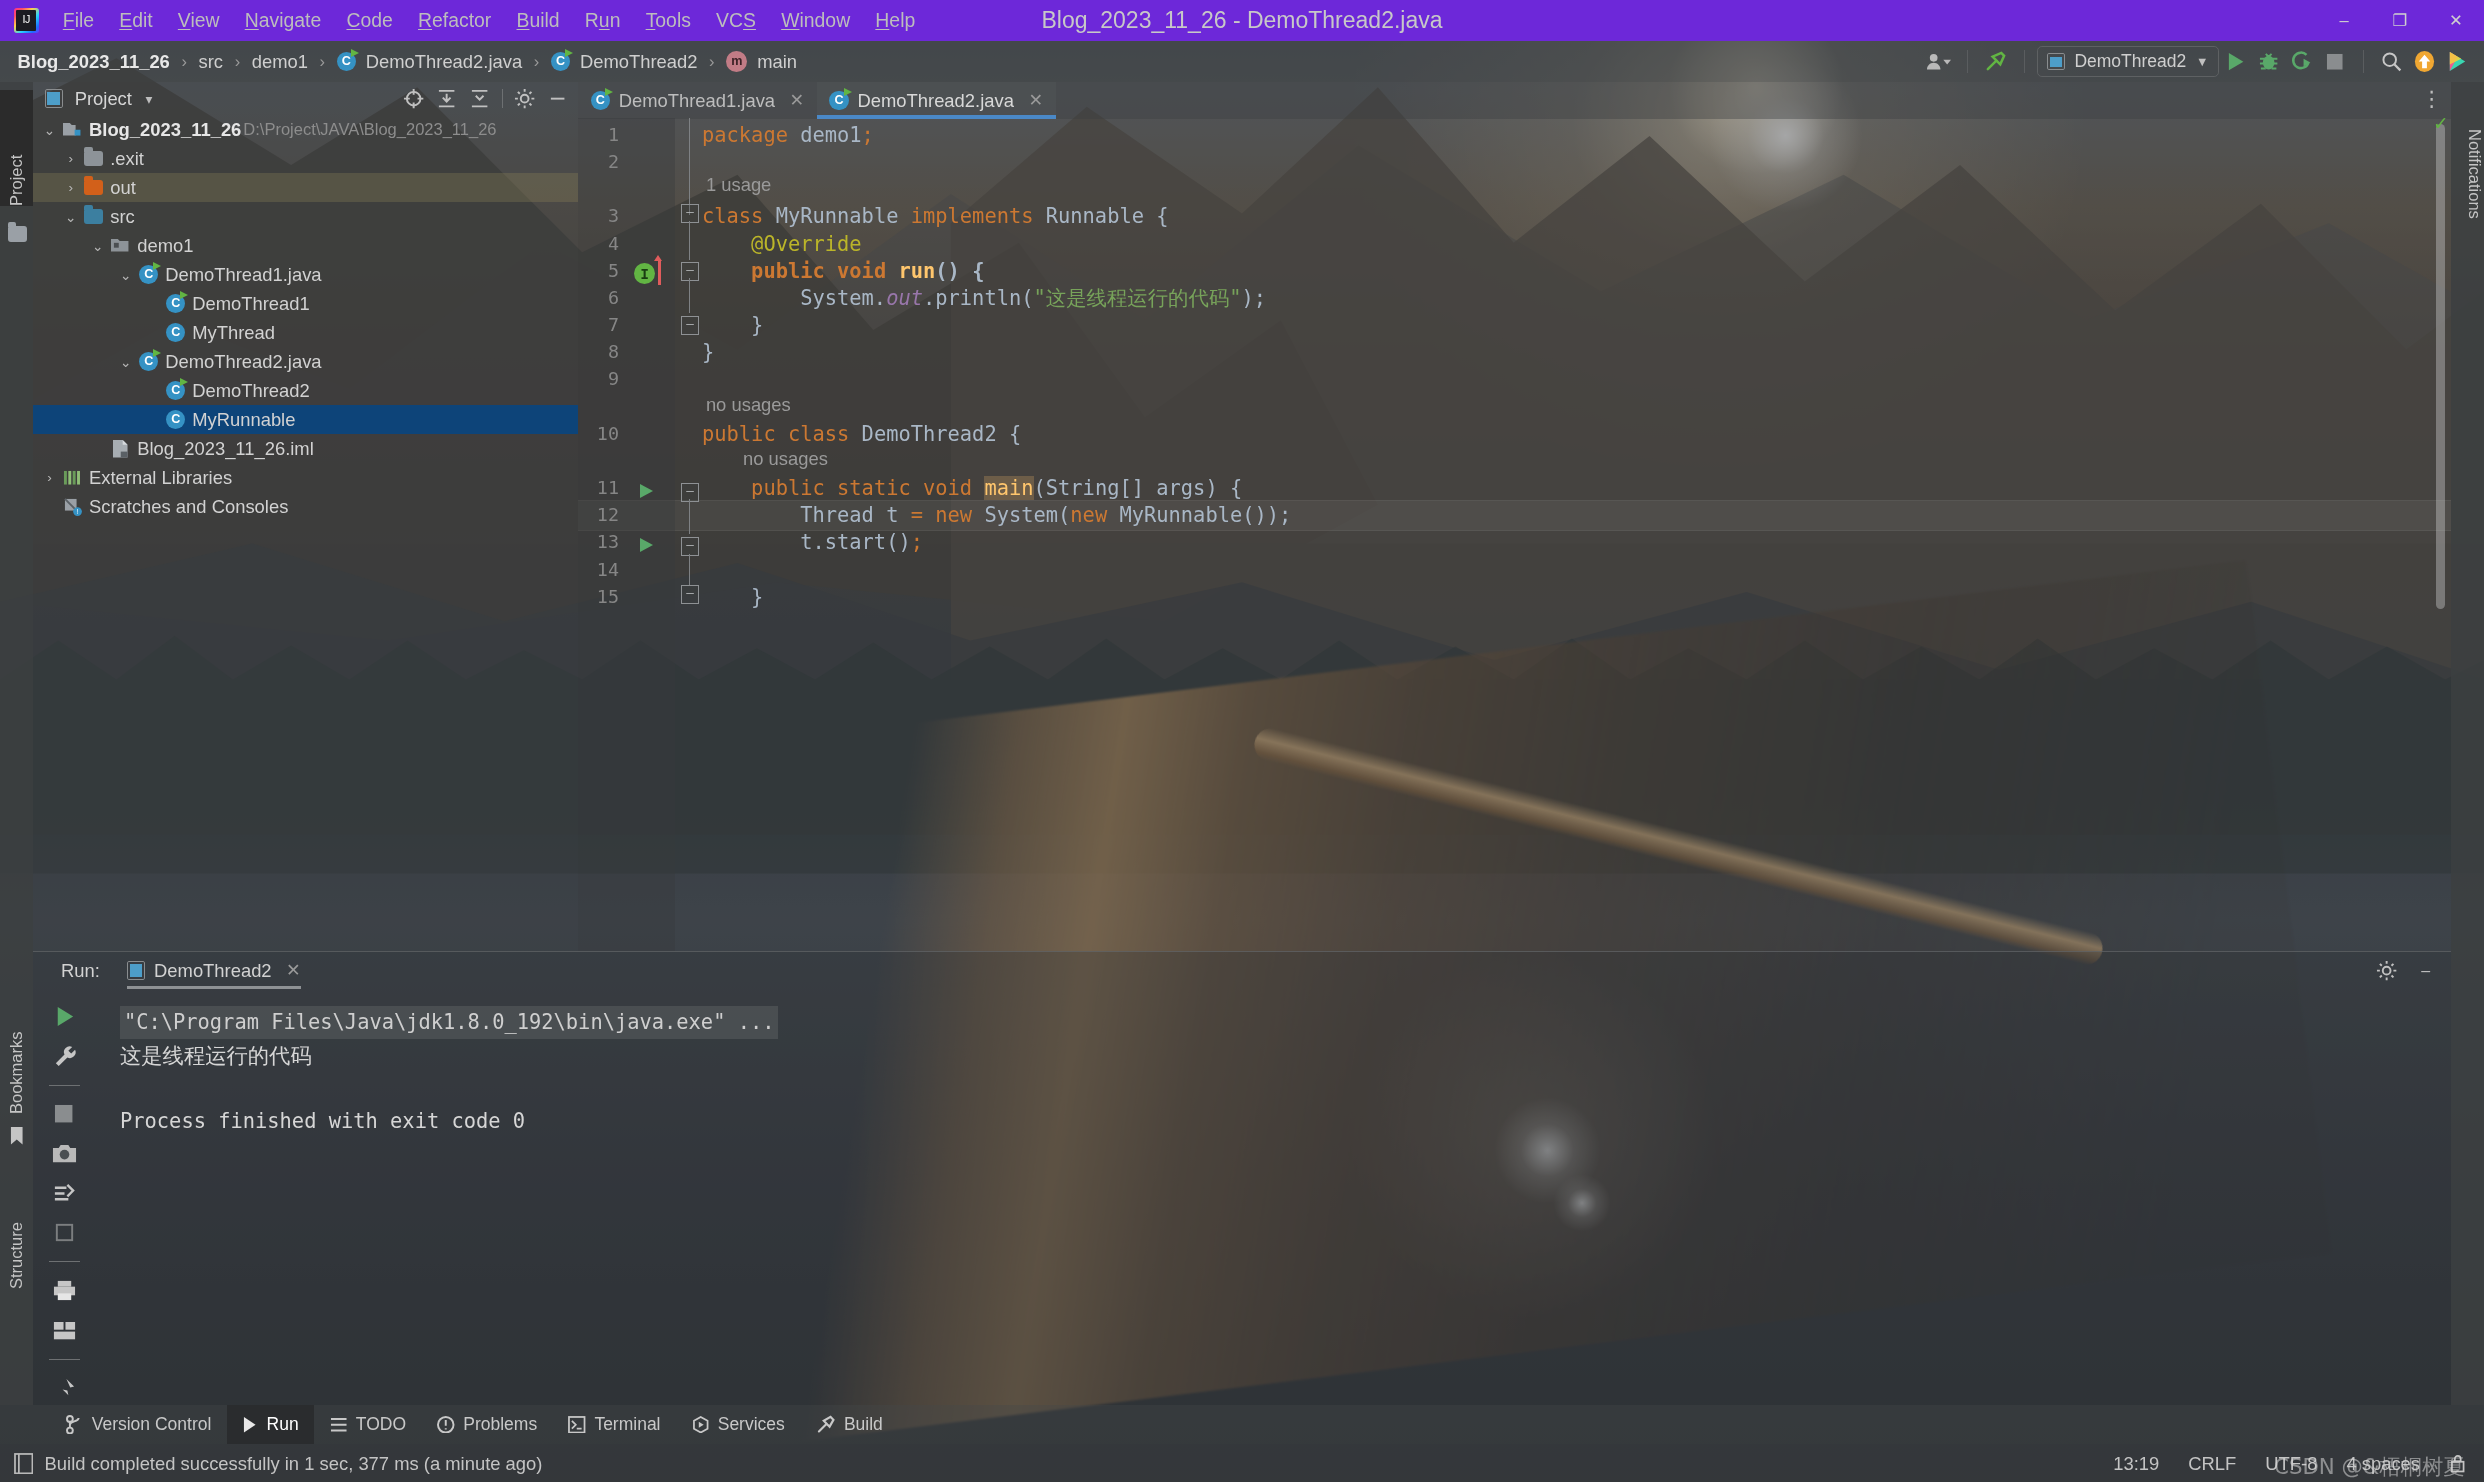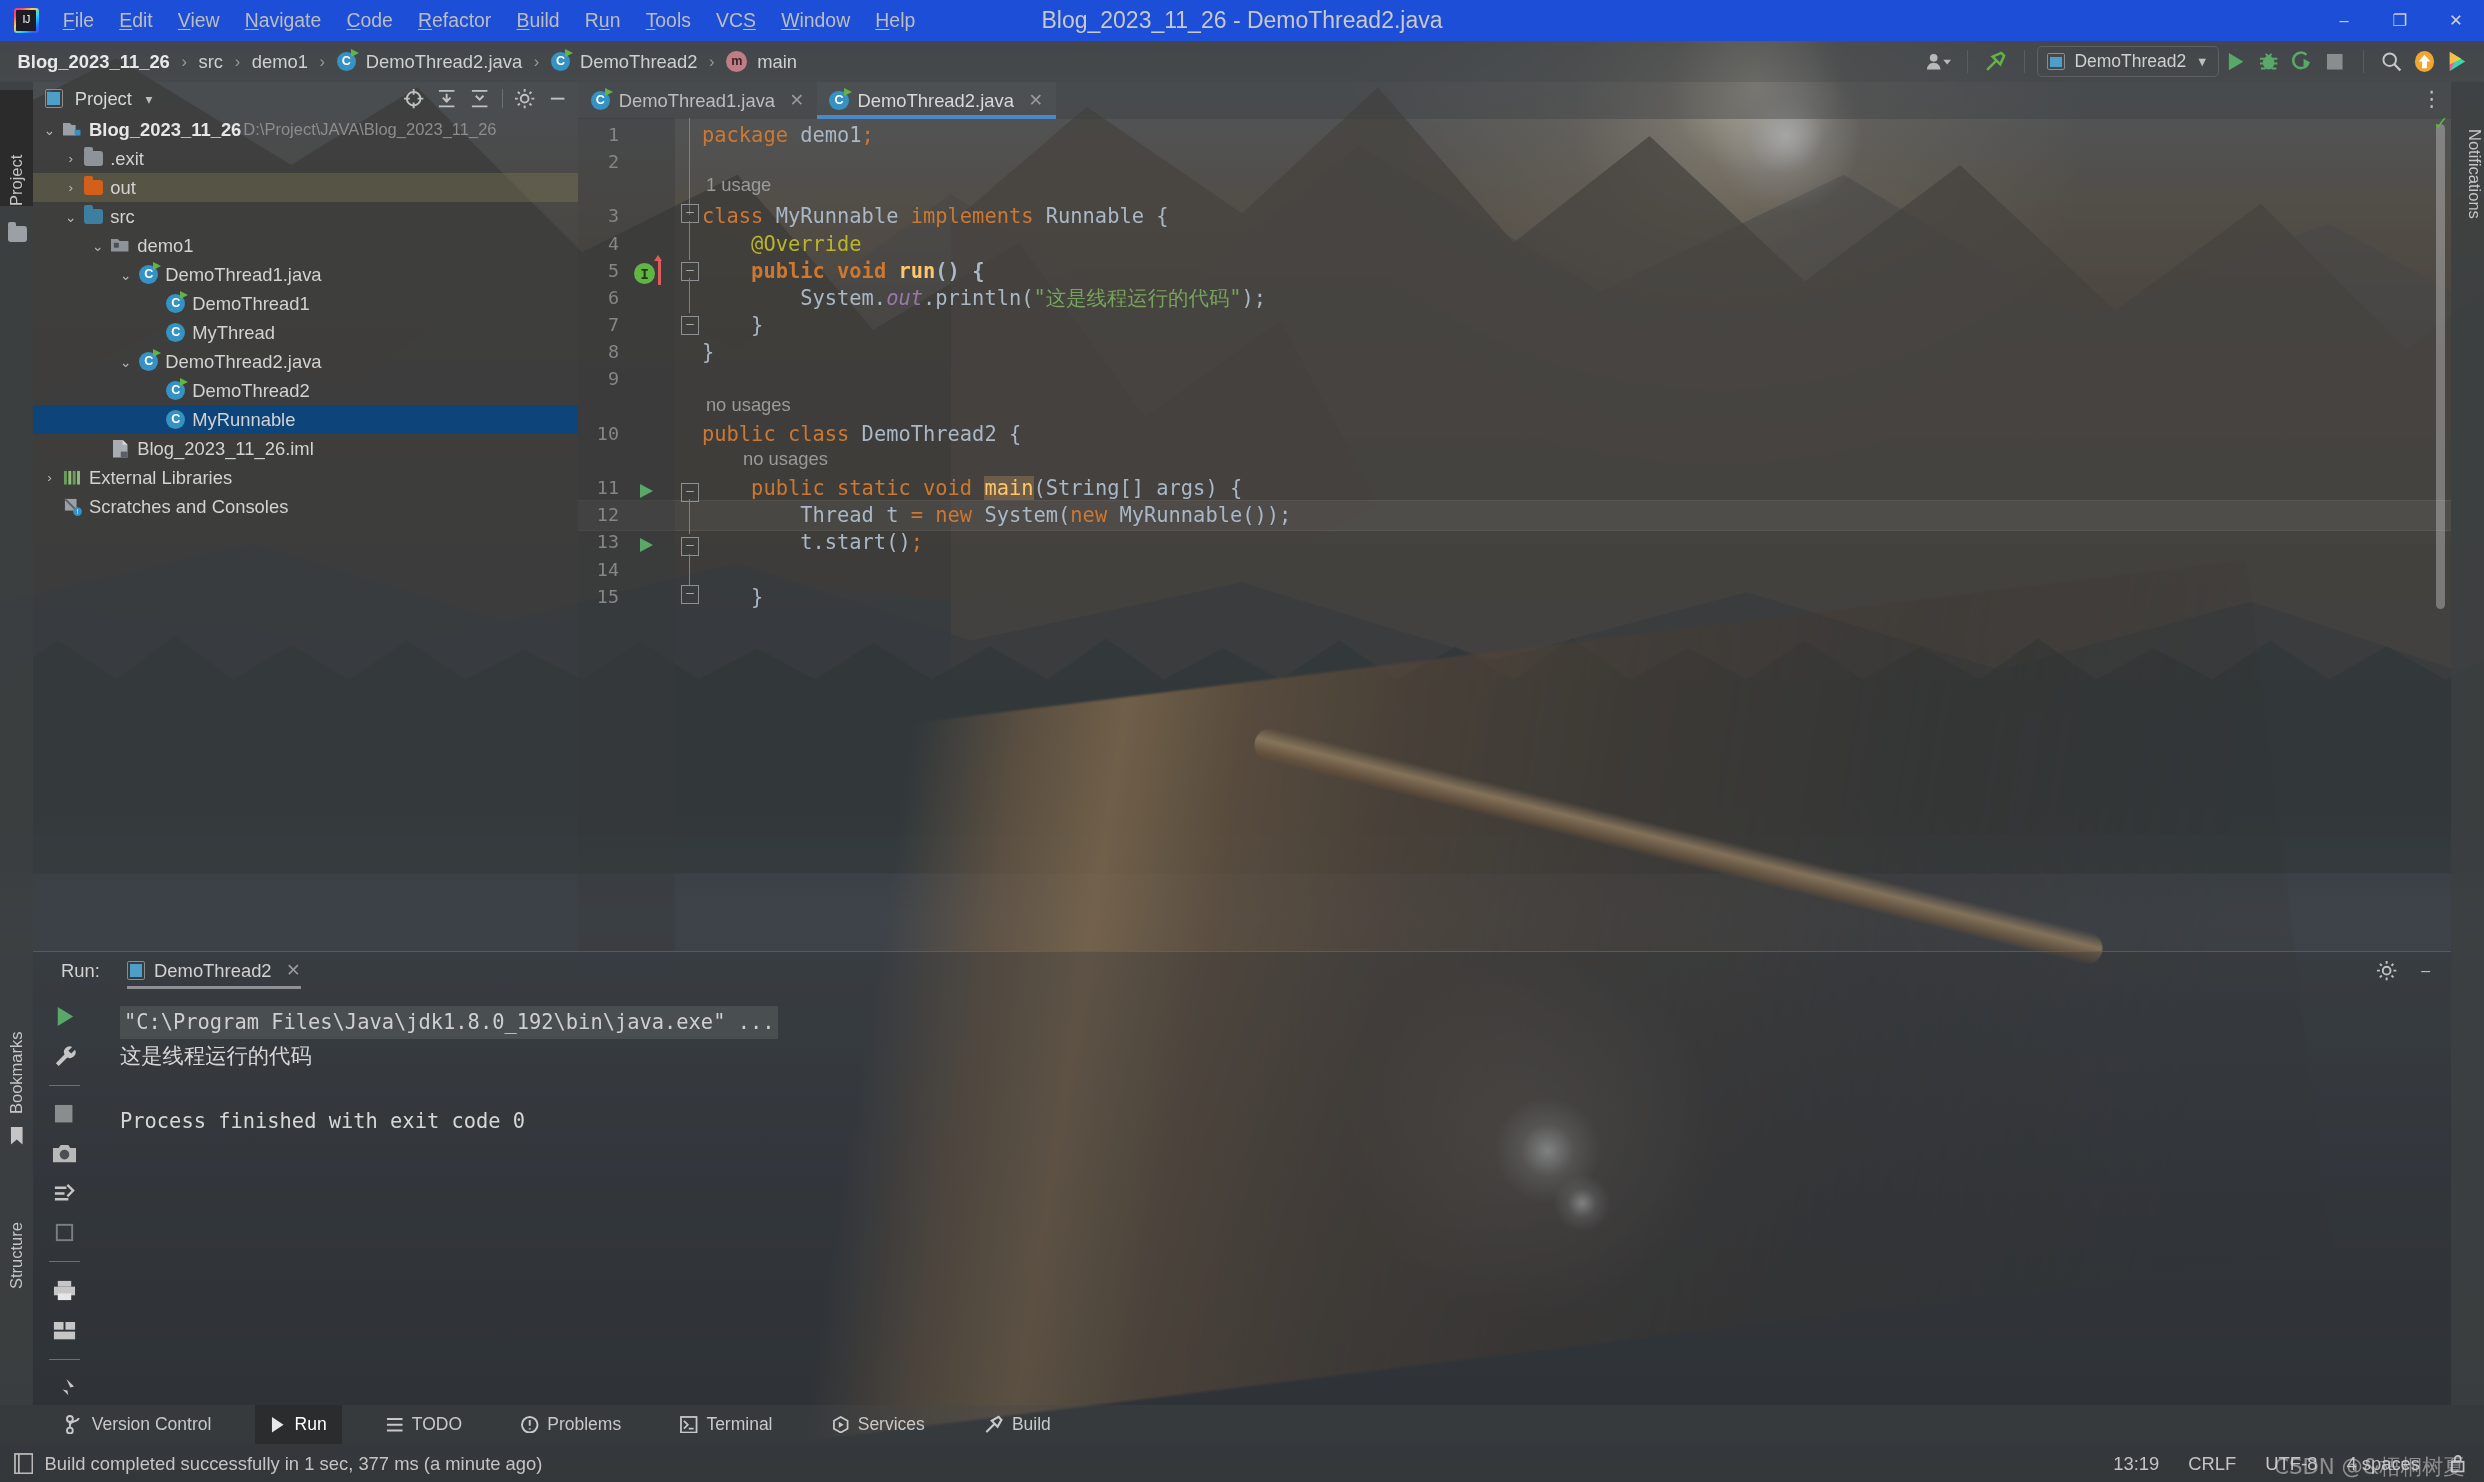--- a/index.html
+++ b/index.html
@@ -84,21 +84,21 @@
     background: rgba(46,48,50,0.42);
     z-index: 5;
   }
 
   
   .ide { position: absolute; left:0; top:0; width:2484px; height:1483px; z-index: 10; }
 
   
   .titlebar {
     position: absolute; left:0; top:0; width:2484px; height:41px;
-    background: #1d4ed8;
+    background: #6d28d9;
     display:flex; align-items:center;
   }
   .ij-logo {
     width: 25px; height: 25px; margin-left: 13.6px; margin-right: 11.6px;
     border-radius: 2.9px;
     background: linear-gradient(135deg,#ff318c 0%, #fc4c6a 18%, #ffd04c 38%, #2ad3ff 62%, #1e6cff 85%, #6a3bff 100%);
     position: relative;
     flex: 0 0 auto;
   }
   .ij-logo::after{
@@ -308,21 +308,21 @@
     padding: 17.5px 0 0 25px;
   }
   .cout { font-size:20.4px; color:#d6d6d6; line-height:33px; white-space:pre; }
   .cout.cmd { background: rgba(120,122,124,0.30); display:inline-block; padding:0 3.9px; color:#cfcfcf; }
   .cout.zh { font-family:"DejaVu Sans","Liberation Sans",sans-serif; font-size:21.3px; }
 
   
   .bottombar {
     position:absolute; left:0; bottom:39px; width:2484px; height:39px;
     background: rgba(60,63,65,0.55);
-    display:flex; align-items:center;gap:28px;
+    display:flex; align-items:center;
   }
   .bb-item {
     display:flex; align-items:center; gap:8.7px; height:39px; padding: 0 15.5px;
     color:#c8c8c8; font-size:17.5px; white-space:nowrap;
   }
   .bb-item.active { background: rgba(40,42,44,0.85); color:#ffffff; }
   .bb-item.first { margin-left: 50px; }
 
   
   .statusbar {

